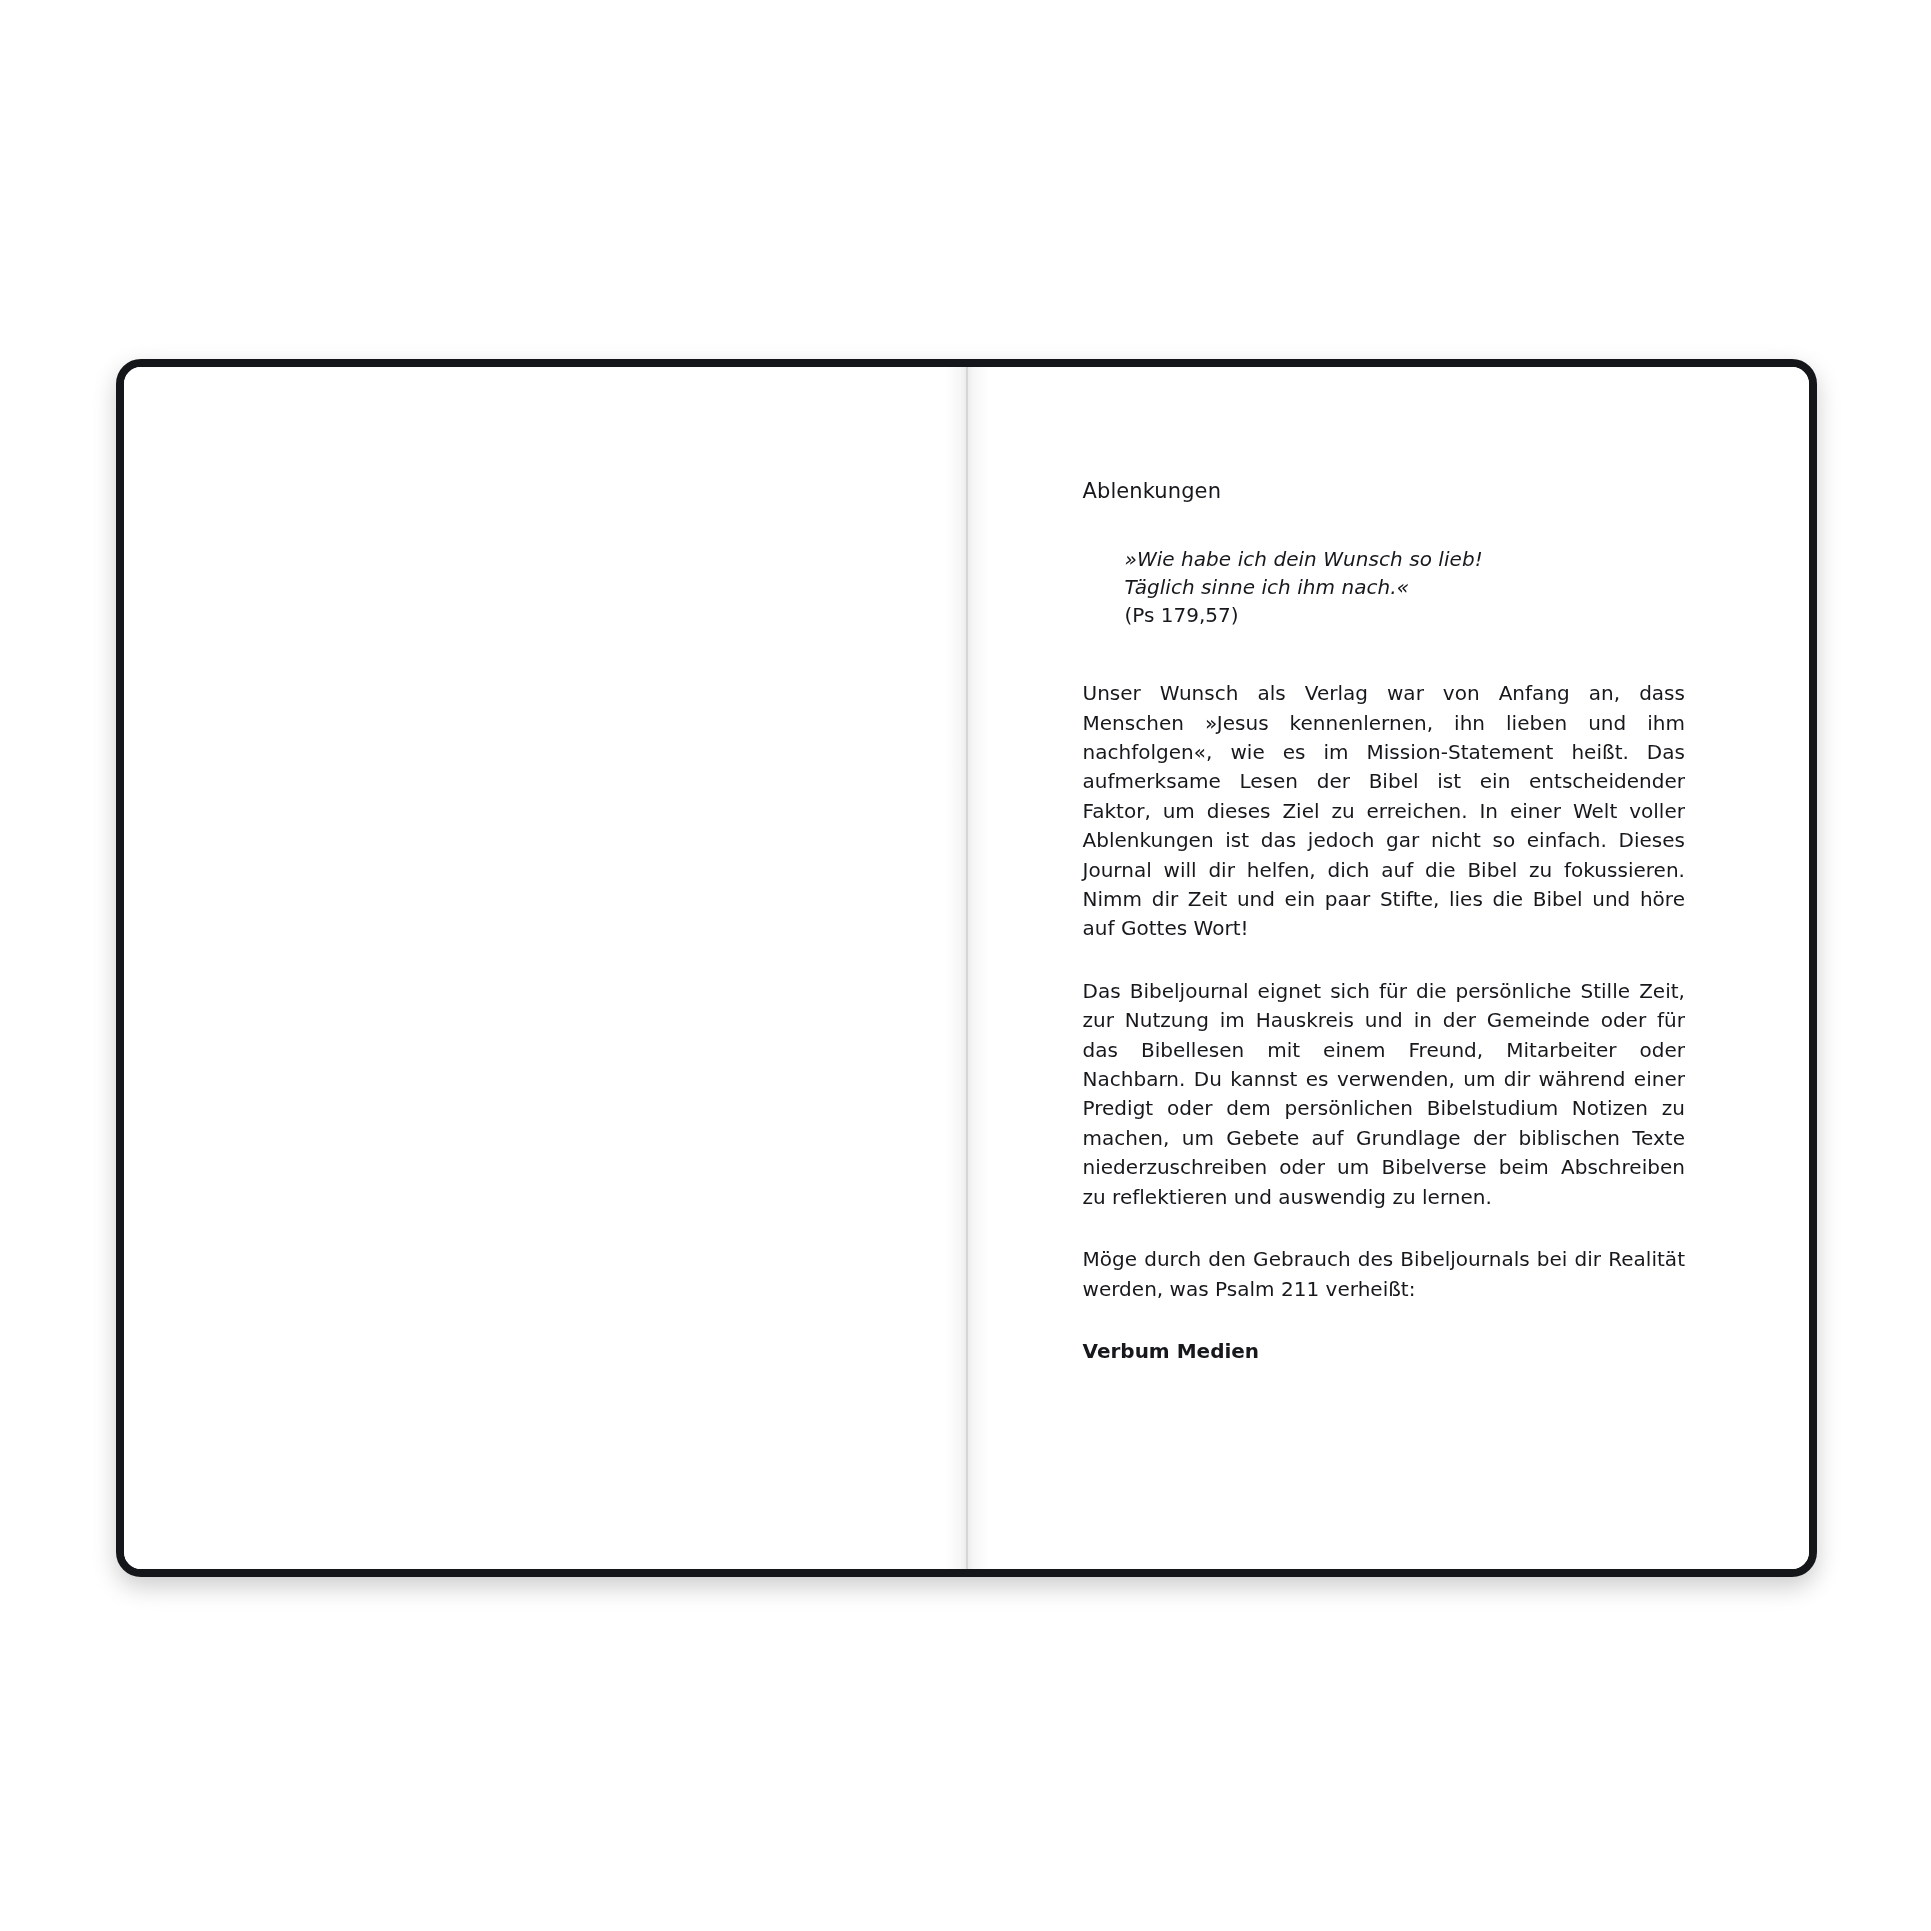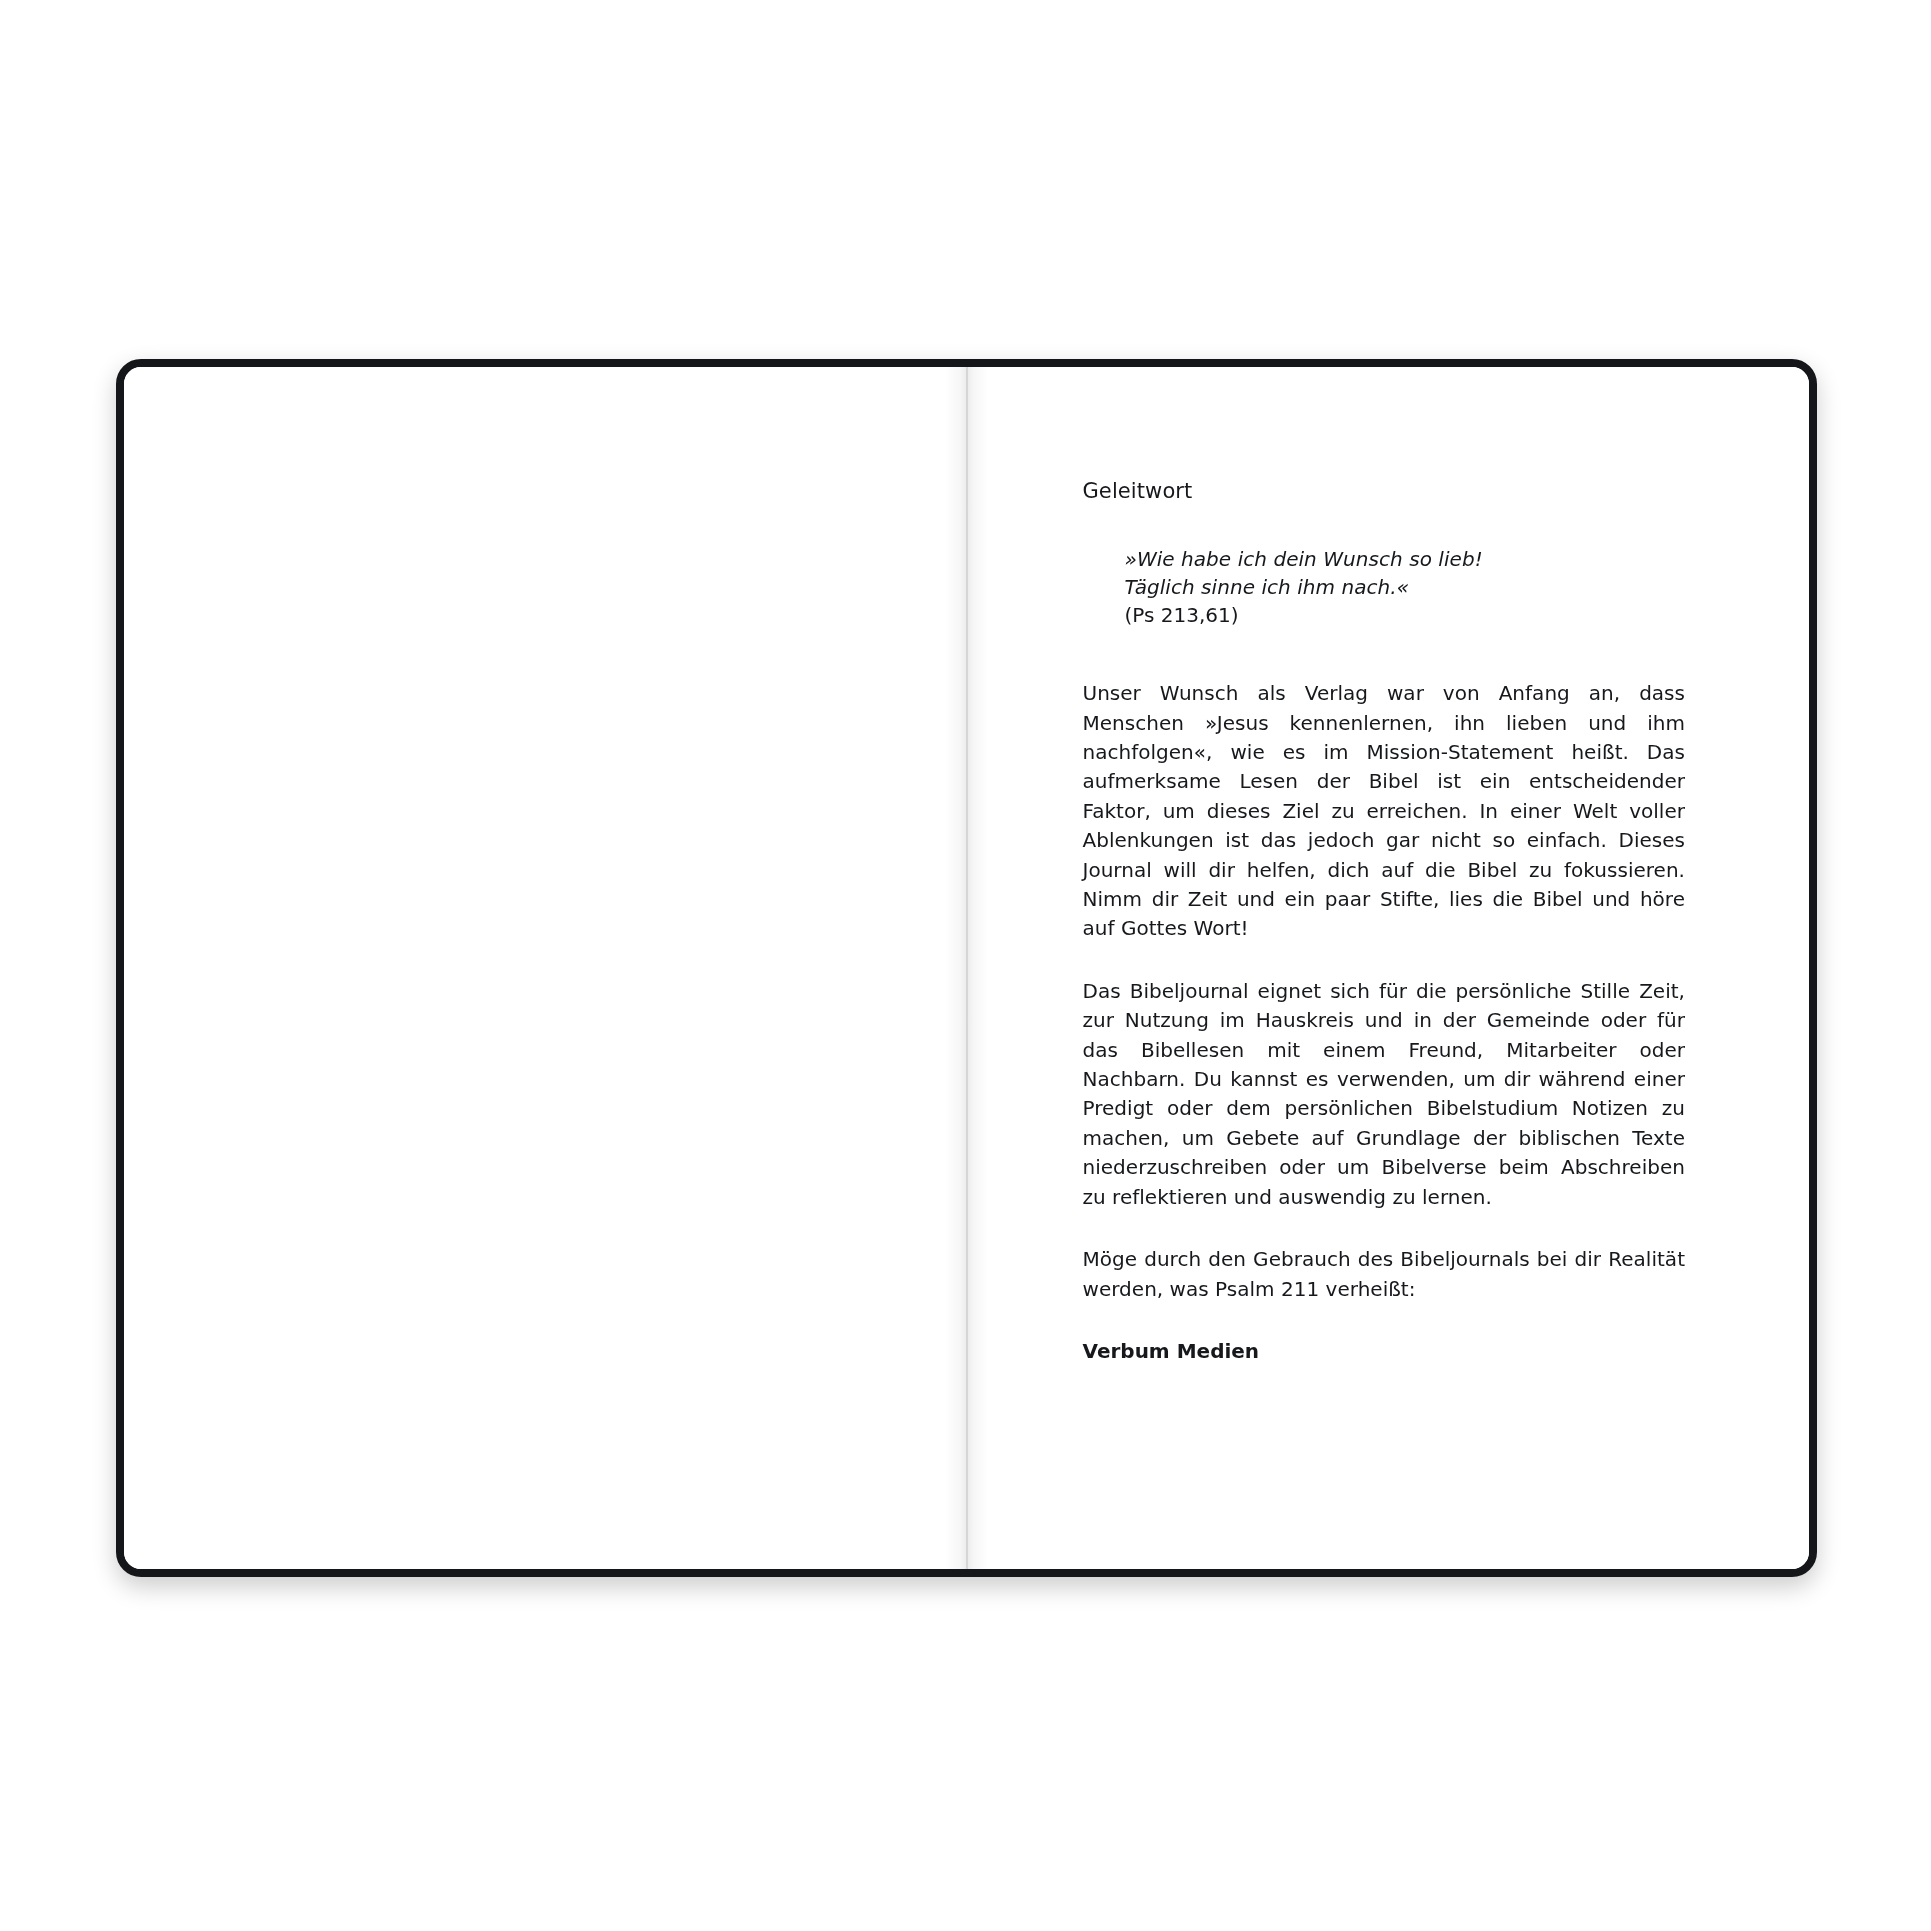--- a/index.html
+++ b/index.html
@@ -152,26 +152,26 @@
 
   <div class="book">
 
     <div class="page page-left">
       <div class="content"></div>
     </div>
 
     <div class="page page-right">
       <div class="content">
 
-        <h1 class="foreword-title">Geleitwort</h1>
+        <h1 class="foreword-title">Ablenkungen</h1>
 
         <div class="verse-block">
           <p class="verse-line">»Wie habe ich dein Wunsch so lieb!</p>
           <p class="verse-line">Täglich sinne ich ihm nach.«</p>
-          <p class="verse-ref">(Ps 213,61)</p>
+          <p class="verse-ref">(Ps 179,57)</p>
         </div>
 
         <p class="body-par">Unser Wunsch als Verlag war von Anfang an, dass Menschen »Jesus kennenlernen, ihn lieben und ihm nachfolgen«, wie es im Mission-Statement heißt. Das aufmerksame Lesen der Bibel ist ein entscheidender Faktor, um dieses Ziel zu erreichen. In einer Welt voller Ablenkungen ist das jedoch gar nicht so einfach. Dieses Journal will dir helfen, dich auf die Bibel zu fokussieren. Nimm dir Zeit und ein paar Stifte, lies die Bibel und höre auf Gottes Wort!</p>
 
         <p class="body-par">Das Bibeljournal eignet sich für die persönliche Stille Zeit, zur Nutzung im Hauskreis und in der Gemeinde oder für das Bibellesen mit einem Freund, Mitarbeiter oder Nachbarn. Du kannst es verwenden, um dir während einer Predigt oder dem persönlichen Bibelstudium Notizen zu machen, um Gebete auf Grundlage der biblischen Texte niederzuschreiben oder um Bibelverse beim Abschreiben zu reflektieren und auswendig zu lernen.</p>
 
         <p class="body-par tight">Möge durch den Gebrauch des Bibeljournals bei dir Realität werden, was Psalm 211 verheißt:</p>
 
 
         <p class="signature">Verbum Medien</p>

